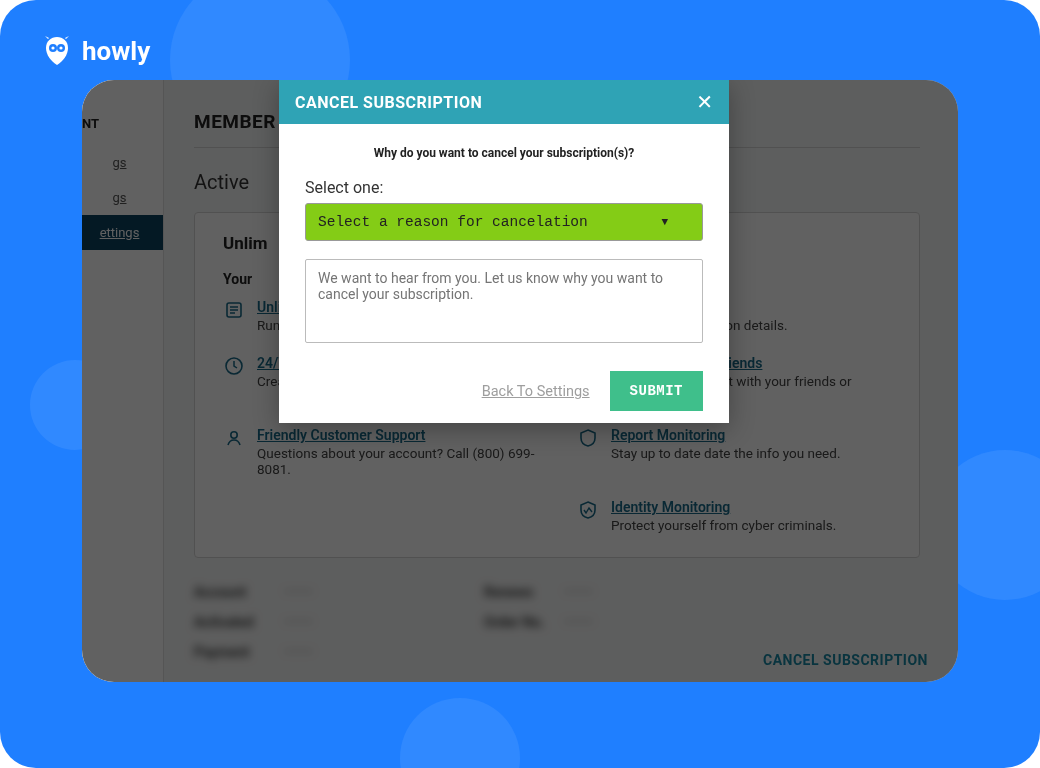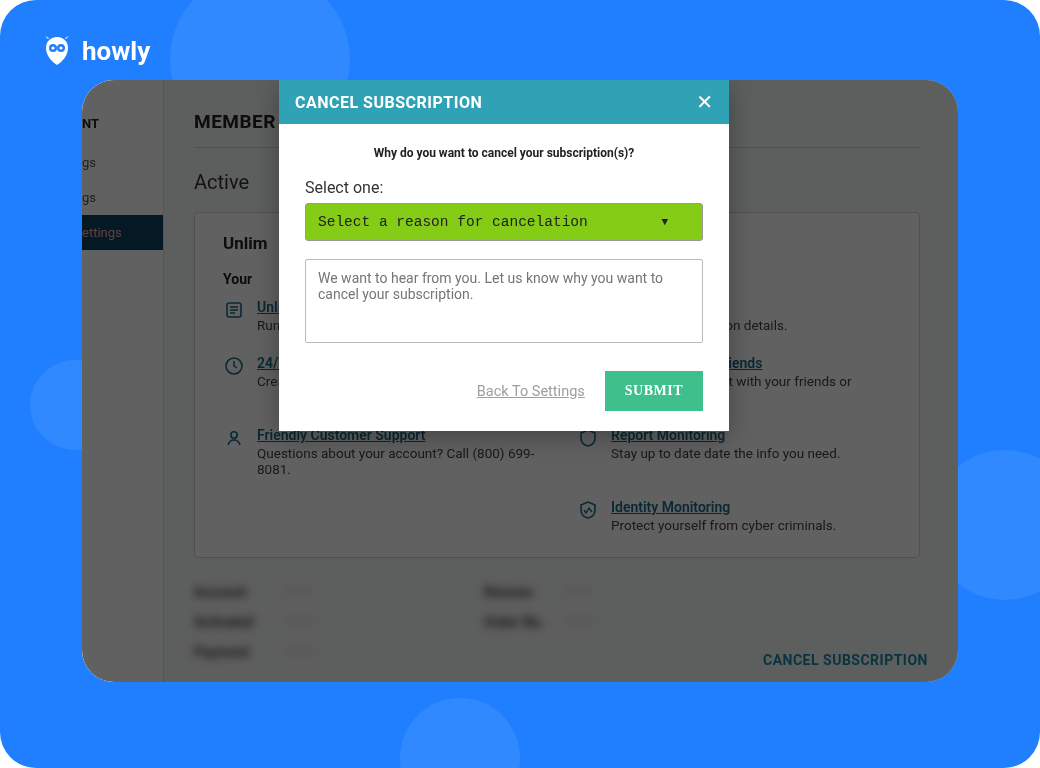--- a/index.html
+++ b/index.html
@@ -45,24 +45,24 @@
     border-right: 1px solid #e0e0e0;
     padding-top: 30px;
     font-size: 13px;
     color: #555;
   }
   .sidebar .hdr {
     font-weight: 700; font-size: 13px; color: #222;
     padding: 6px 8px 14px 0; text-align: left;
   }
   .sidebar .item {
-    padding: 10px 6px 10px 0; text-align: left; color:#555;
+    padding: 10px 6px 10px 0; text-align: center; color:#555;text-decoration:underline;
   }
   .sidebar .item.active {
-    background: #0c4260; color: #fca5a5;
+    background: #0c4260; color: #ffffff;
   }
 
   .main {
     flex: 1; padding: 30px 38px 20px 30px; position: relative; overflow: hidden;
   }
   .title {
     font-weight: 700; font-size: 19px; letter-spacing: 0.5px; color: #222;
     border-bottom: 1px solid #d4d4d4; padding-bottom: 14px;
   }
   .subtitle { font-size: 20px; color: #333; margin-top: 22px; }
@@ -144,28 +144,28 @@
     width: 100%;
     height: 84px;
     margin-top: 18px;
     border: 1px solid #bbb;
     border-radius: 2px;
     padding: 10px 12px;
     font-size: 14px; color:#888; font-family: inherit;
     resize: none;
   }
   .modal-foot {
-    padding: 14px 26px 20px 26px;
+    padding: 14px 26px 12px 26px;
     display:flex; justify-content:flex-end; align-items:center; gap:20px;
   }
   .back-link { color:#9e9e9e; font-size:14.5px; text-decoration: underline; cursor:pointer; }
   .submit-btn {
     background:#3fbf8b; color:#fff; font-weight:700;
     padding: 12px 20px; border:none; font-size:14px; letter-spacing:0.5px;
-    cursor:pointer; font-family: Liberation Serif, serif;
+    cursor:pointer; font-family: Liberation Mono, monospace;
   }
 </style>
 </head>
 <body>
 
 <div class="outer">
   <div class="bg-circ bg-c1"></div>
   <div class="bg-circ bg-c2"></div>
   <div class="bg-circ bg-c3"></div>
   <div class="bg-circ bg-c4"></div>

